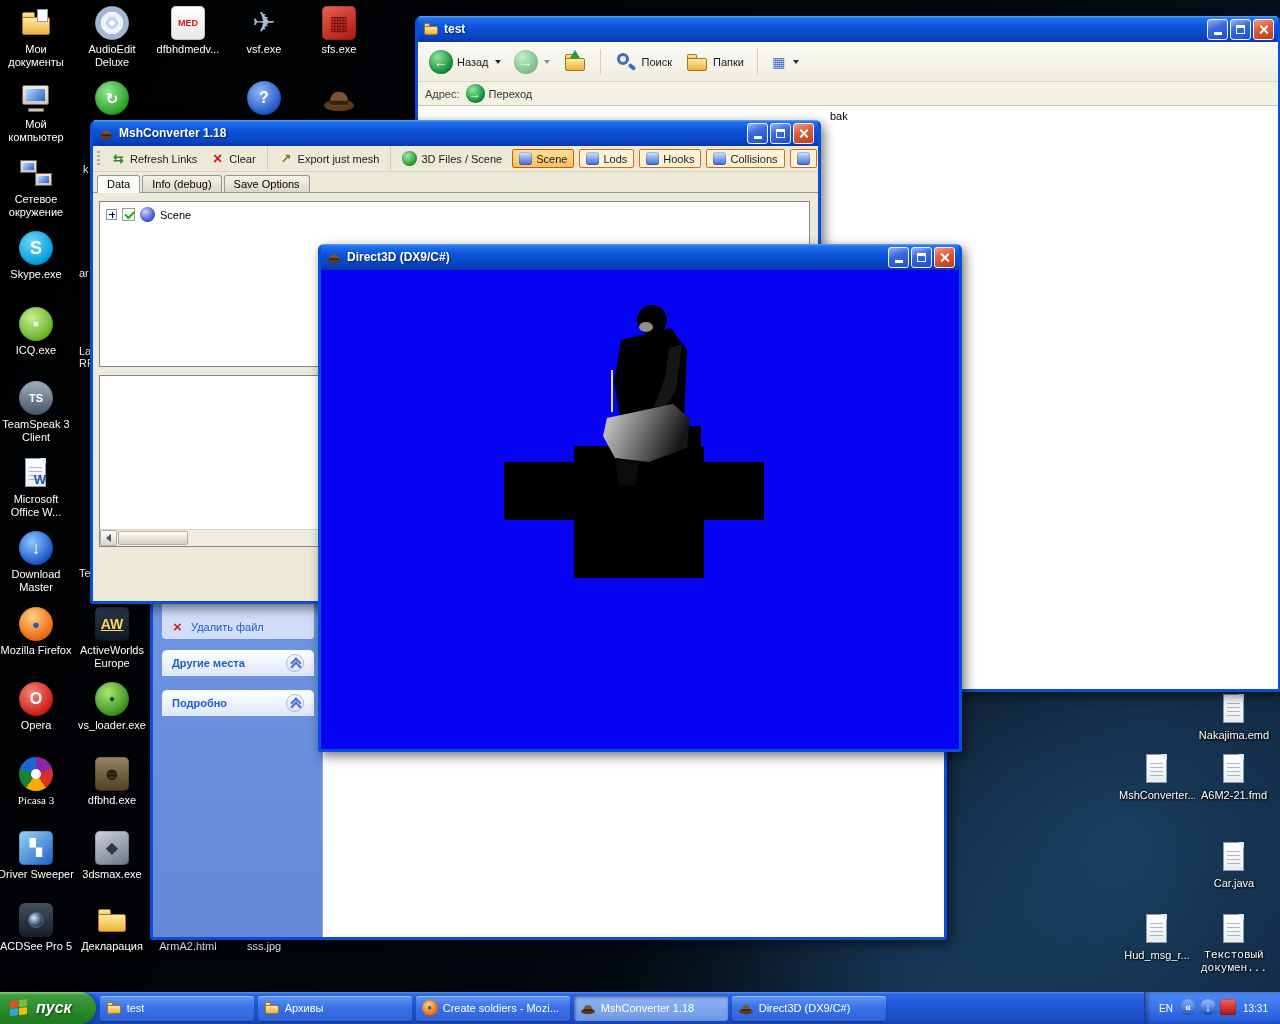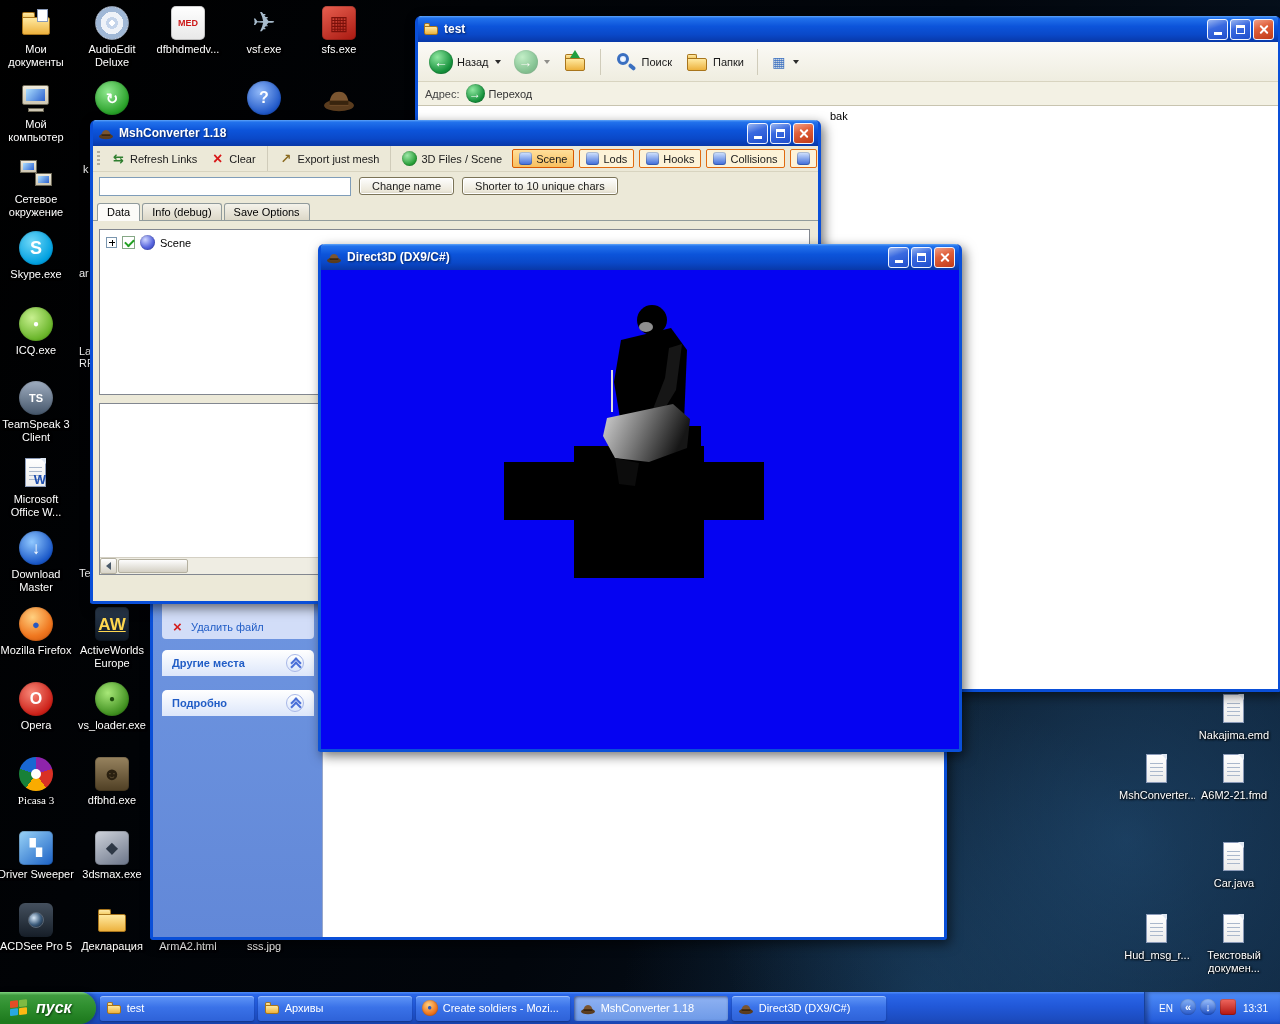--- a/index.html
+++ b/index.html
@@ -250,21 +250,21 @@
         <div class="desk-label">Download Master</div>
       </div>
       <div class="desk-icon" style="left: 0px; top: 607px;">
         <span class="ico ico-circle ico32" style="background: radial-gradient(circle at 40% 30%, rgb(255, 208, 128), rgb(240, 120, 32) 60%, rgb(200, 80, 8));">
           <i class="ico-glyph" style="color: rgb(40, 88, 192); font-size: 13px;">●</i>
         </span>
         <div class="desk-label">Mozilla Firefox</div>
       </div>
       <div class="desk-icon" style="left: 76px; top: 607px;">
         <span class="ico ico-rect ico32" style="background: linear-gradient(rgb(44, 60, 80), rgb(14, 24, 36));">
-          <i class="ico-glyph" style="color: rgb(255, 216, 80); font-size: 17px; text-decoration: underline;">AW</i>
+          <i class="ico-glyph" style="color: rgb(255, 216, 80); font-size: 14px; text-decoration: underline;">AW</i>
         </span>
         <div class="desk-label">ActiveWorlds Europe</div>
       </div>
       <div class="desk-icon" style="left: 0px; top: 682px;">
         <span class="ico ico-circle ico32" style="background: radial-gradient(circle at 38% 32%, rgb(248, 136, 120), rgb(204, 32, 24) 70%, rgb(152, 16, 8));">
           <i class="ico-glyph" style="color: rgb(255, 255, 255); font-size: 16px;">O</i>
         </span>
         <div class="desk-label">Opera</div>
       </div>
       <div class="desk-icon" style="left: 76px; top: 682px;">
@@ -347,21 +347,21 @@
           <i class="pg"></i>
         </span>
         <div class="desk-label">Car.java</div>
       </div>
       <div class="desk-icon" style="left: 1121px; top: 912px;">
         <span class="ico ico-page ico32">
           <i class="pg"></i>
         </span>
         <div class="desk-label">Hud_msg_r...</div>
       </div>
-      <div class="desk-icon" style="left: 1198px; top: 912px;">
+      <div class="desk-icon" style="left: 1198px; top: 912px; font-family: Liberation Mono, monospace;">
         <span class="ico ico-page ico32">
           <i class="pg"></i>
         </span>
         <div class="desk-label">Текстовый докумен...</div>
       </div>
       <div class="partial-label" style="left: 83px; top: 163px;">k</div>
       <div class="partial-label" style="left: 79px; top: 267px;">ar</div>
       <div class="partial-label" style="left: 79px; top: 345px;">La</div>
       <div class="partial-label" style="left: 79px; top: 357px;">RF</div>
       <div class="partial-label" style="left: 79px; top: 567px;">Te</div>
@@ -530,25 +530,20 @@
         <span>Hooks</span>
       </span>
       <span class="msh-toggle">
         <span class="ico ico-rect ico12" style="background: linear-gradient(rgb(216, 232, 255), rgb(58, 104, 216));"></span>
         <span>Collisions</span>
       </span>
       <span class="msh-toggle">
         <span class="ico ico-rect ico12" style="background: linear-gradient(rgb(216, 232, 255), rgb(58, 104, 216));"></span>
       </span>
     </div>
-  <div class="msh-row2">
-    <input class="msh-input" style="">
-    <button class="xp-btn">Change name</button>
-    <button class="xp-btn">Shorter to 10 unique chars</button>
-  </div>
   <div class="tabs">
       <span class="tab active">Data</span>
       <span class="tab">Info (debug)</span>
       <span class="tab">Save Options</span>
     </div>
   <div class="msh-body">
     <div class="msh-panel" style="left:6px;top:8px;width:711px;height:166px">
       <div class="tree-row">
         <span class="plus-box"></span>
         <span class="xp-check"></span>

